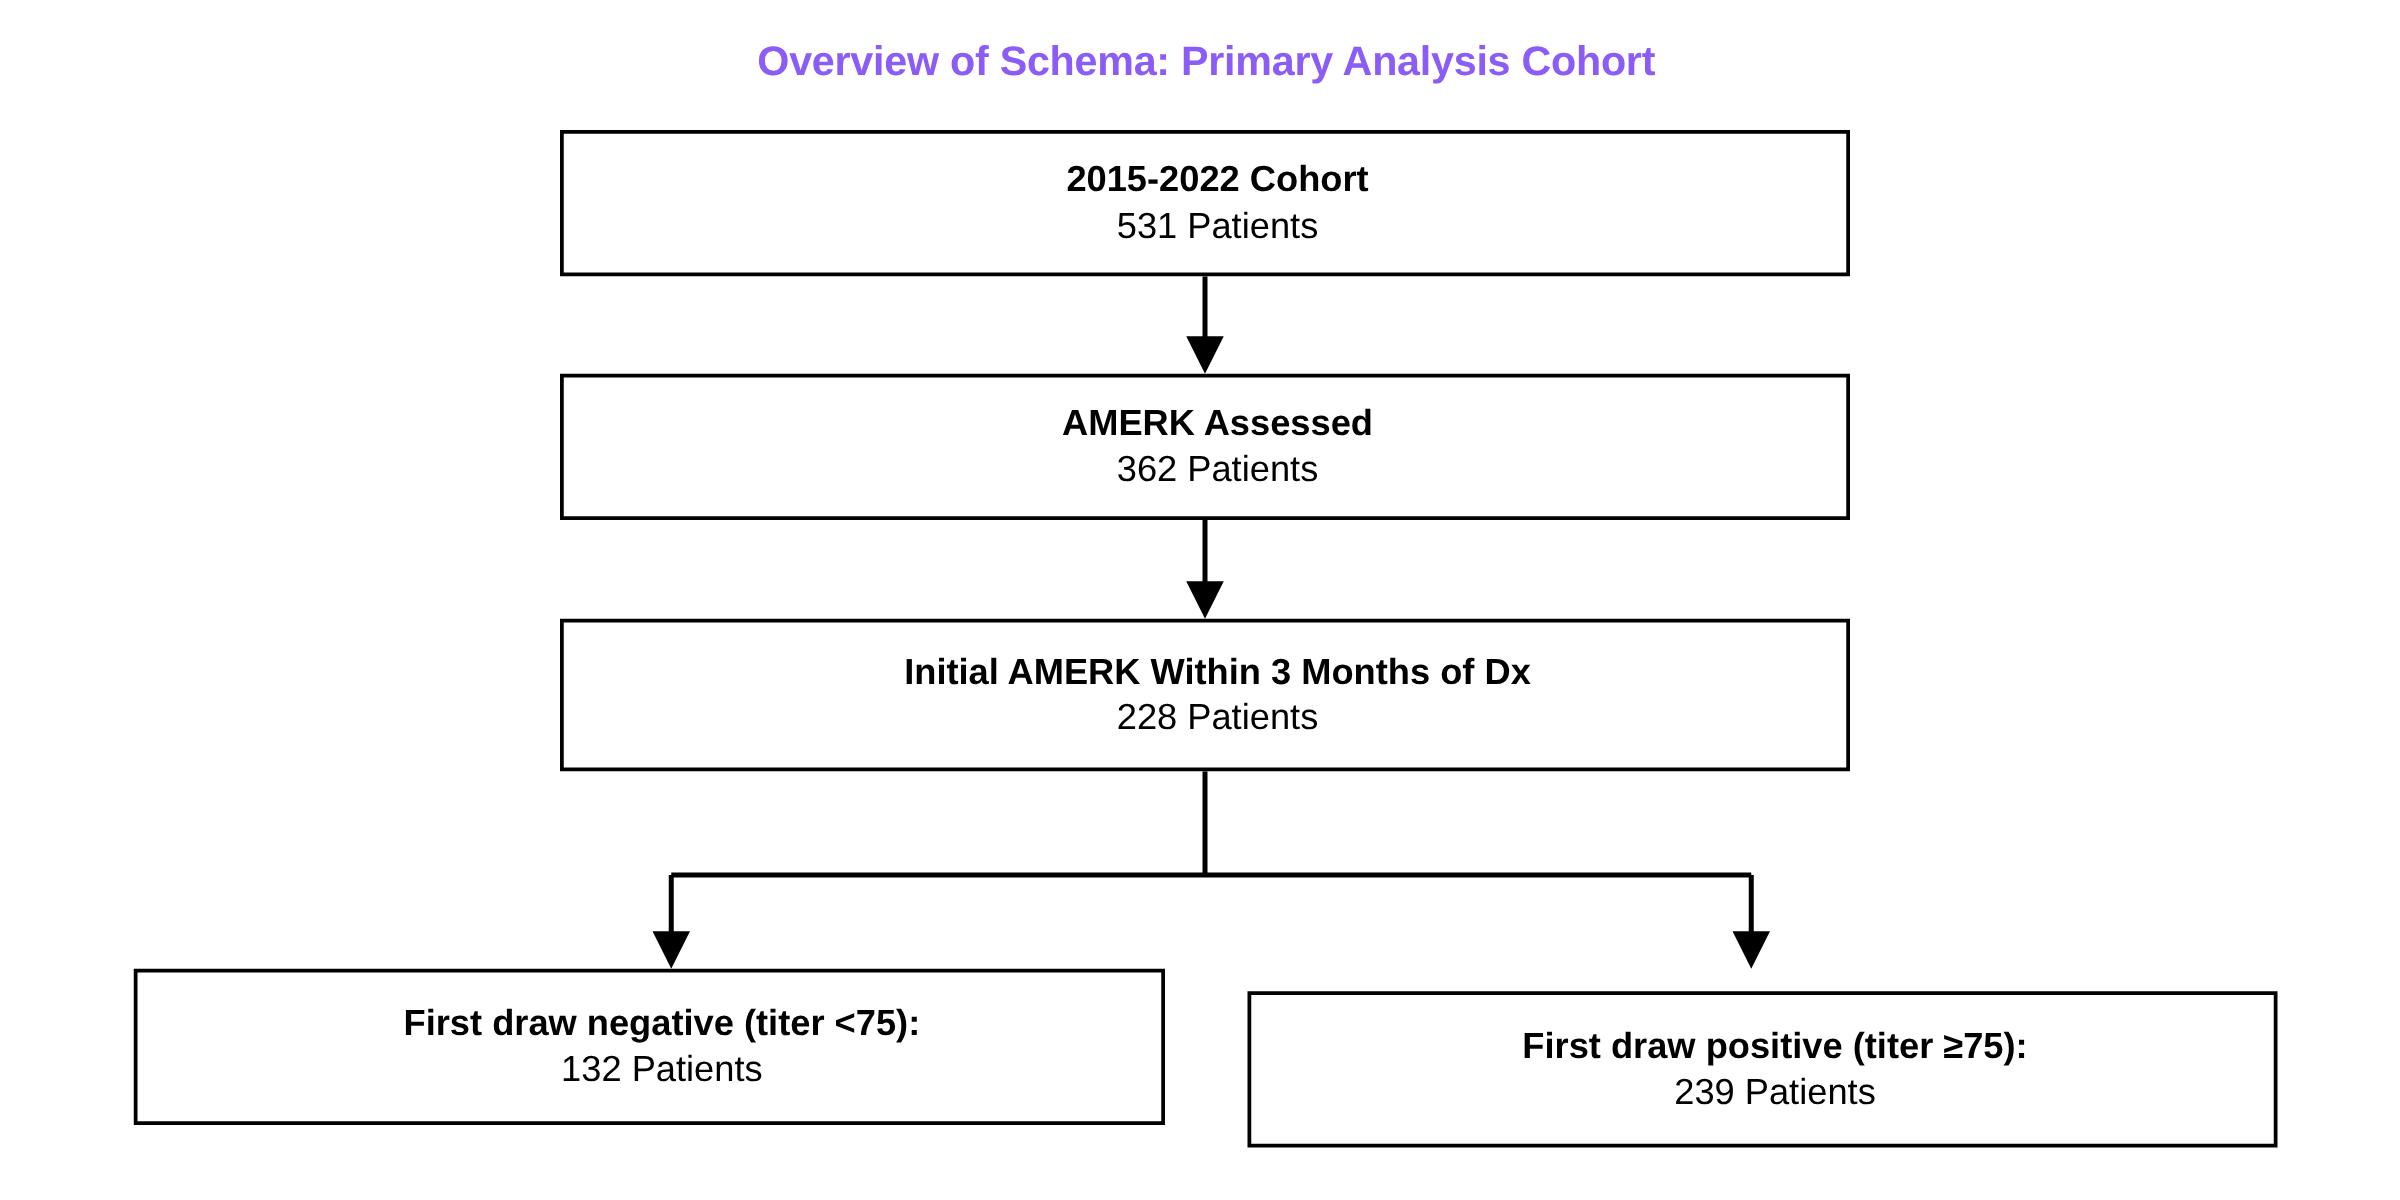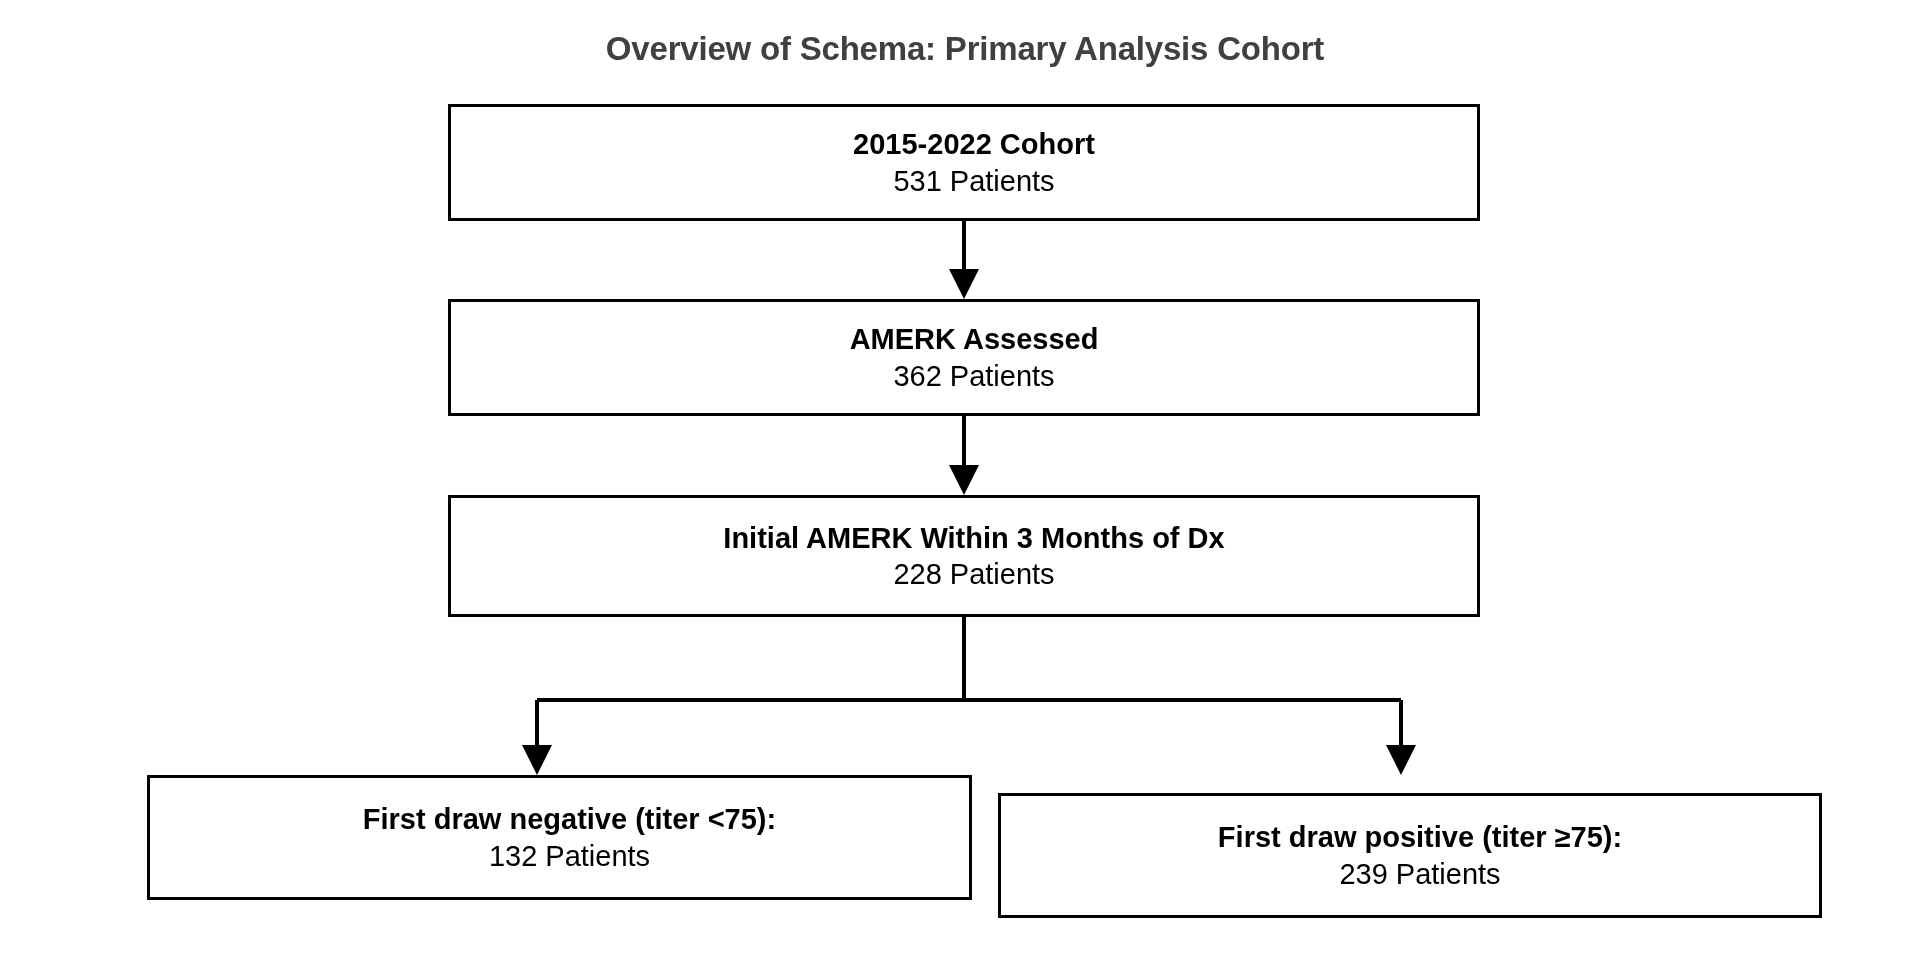--- a/index.html
+++ b/index.html
@@ -18,21 +18,21 @@
   }
   #title {
     position: absolute;
     left: 0;
     top: 30px;
     width: 1920px;
     text-align: center;
     font-size: 33px;
     font-weight: bold;
     letter-spacing: -0.2px;
-    color: #404040;
+    color: #8b5cf6;
   }
   
   #title .inner {
     display: inline-block;
     transform: translateX(5px);
   }
   .node {
     position: absolute;
     box-sizing: border-box;
     border: 3px solid #000000;
@@ -52,21 +52,21 @@
   }
   .node .line2 {
     font-size: 29px;
     font-weight: normal;
     white-space: nowrap;
     margin-top: 4px;
   }
   #node-cohort   { left: 448px; top: 104px;  width: 1032px; height: 117px; }
   #node-assessed { left: 448px; top: 299px;  width: 1032px; height: 117px; }
   #node-initial  { left: 448px; top: 495px;  width: 1032px; height: 122px; }
-  #node-negative { left: 107px; top: 775px;  width: 825px;  height: 125px; margin-left: 40px; }
+  #node-negative { left: 107px; top: 775px;  width: 825px;  height: 125px; }
   #node-positive { left: 998px; top: 793px;  width: 824px;  height: 125px; }
 
   #connectors {
     position: absolute;
     left: 0;
     top: 0;
     width: 1920px;
     height: 960px;
     pointer-events: none;
   }

